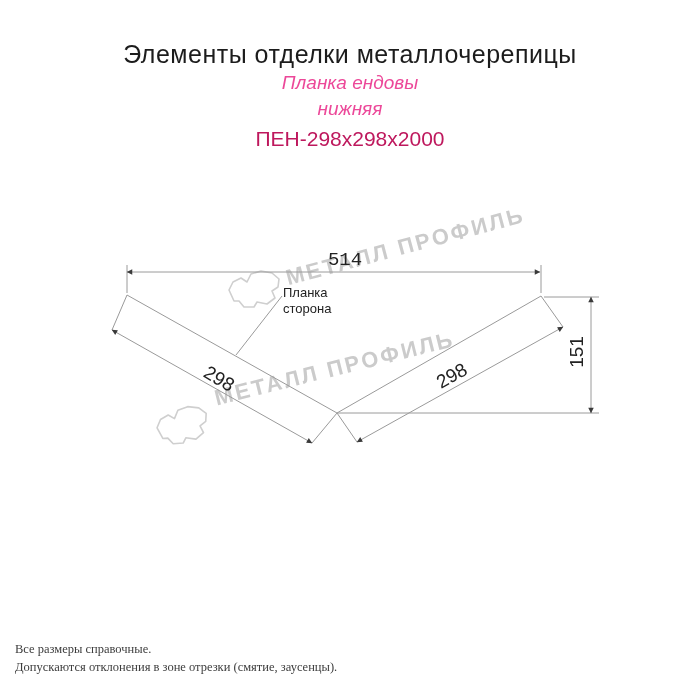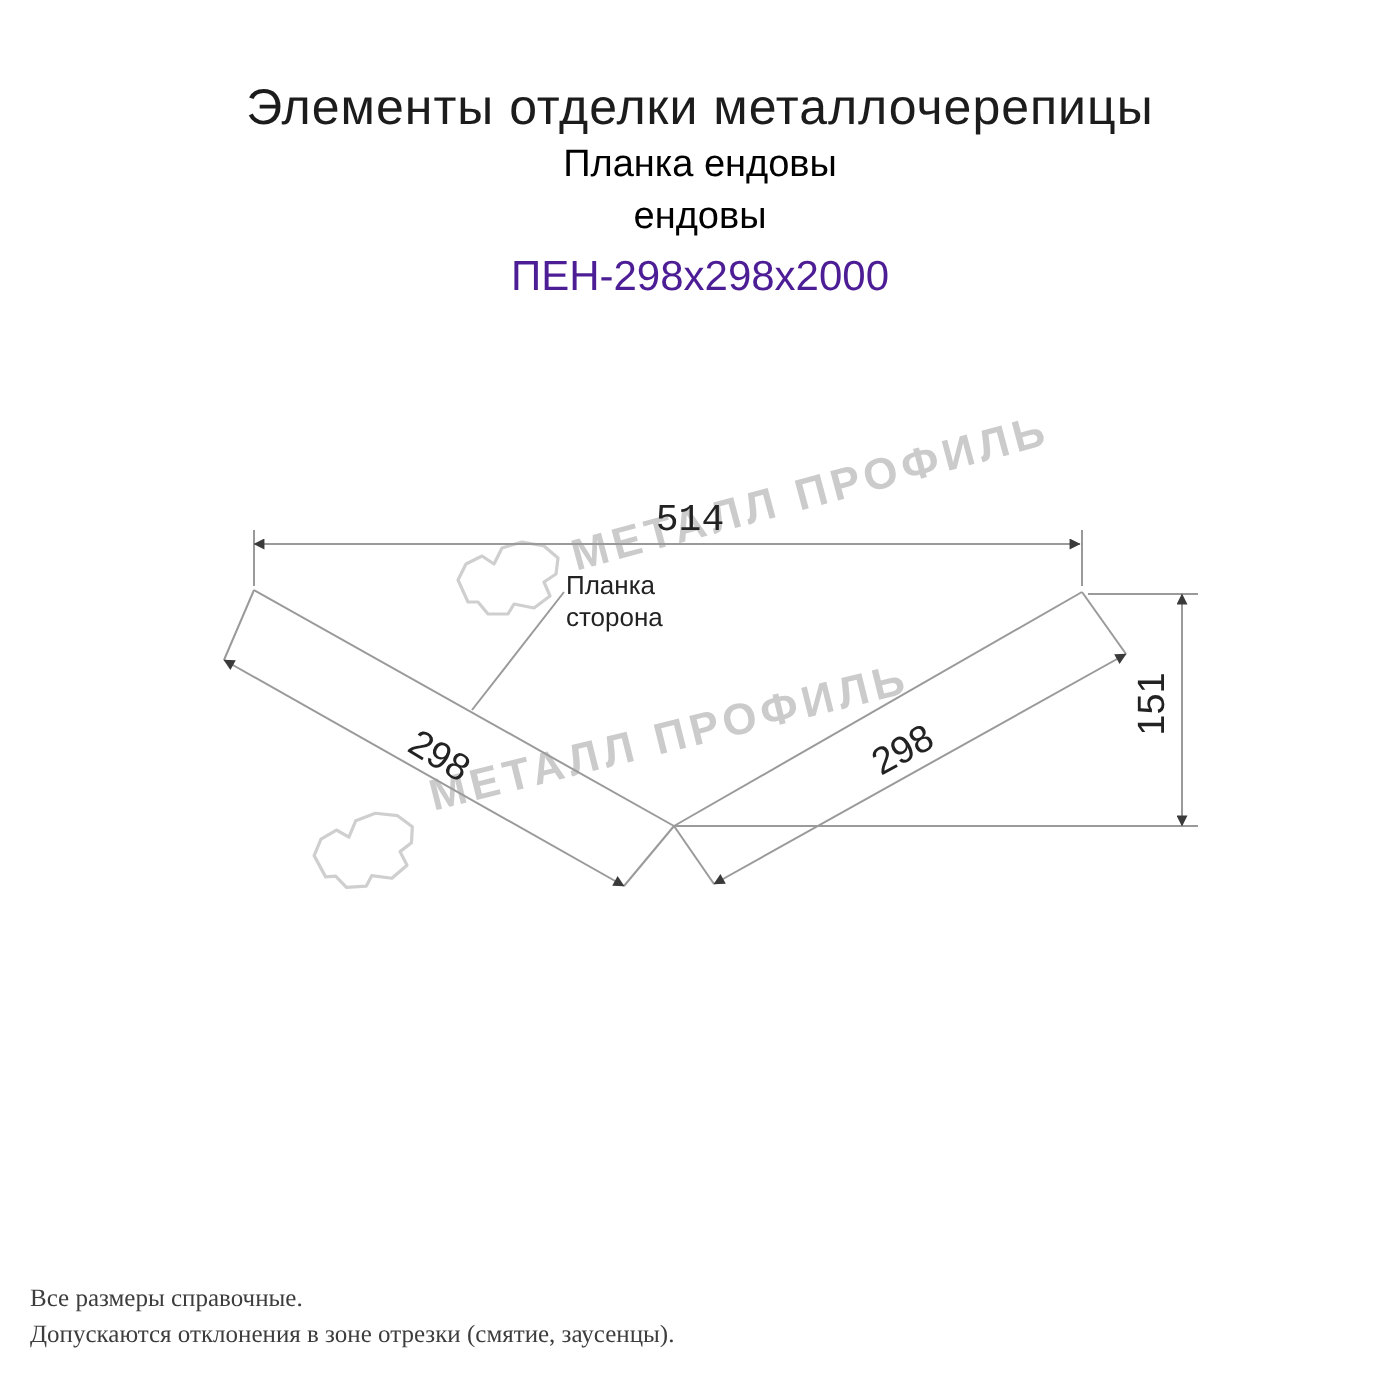--- a/index.html
+++ b/index.html
@@ -1,24 +1,24 @@
 <!DOCTYPE html>
 <html><head>
 <meta charset="utf-8">
 <style>
   html,body{margin:0;padding:0;}
   body{width:700px;height:700px;background:#ffffff;position:relative;overflow:hidden;
        font-family:"Liberation Sans","DejaVu Sans",sans-serif;}
   .abs{position:absolute;}
   .centered{left:0;width:700px;text-align:center;}
   .title{top:40px;font-size:25px;color:#1c1c1c;letter-spacing:0.5px;}
-  .subtitle{font-size:19px;color:#000000;}
+  .subtitle{font-size:19px;color:#ec4899;font-style:italic;}
   .subtitle1{top:72px;}
   .subtitle2{top:98px;}
-  .model{top:127px;font-size:21px;color:#4c1d95;}
+  .model{top:127px;font-size:21px;color:#be185d;}
   .dim-label{font-size:19px;color:#222;text-align:center;}
   .dim-514{left:307px;top:249px;width:76px;font-family:Liberation Mono, monospace;}
   .dim-298-left{left:189px;top:368px;width:60px;transform:rotate(31deg);}
   .dim-298-right{left:422px;top:365px;width:60px;transform:rotate(-29deg);}
   .dim-151{left:547px;top:341px;width:60px;transform:rotate(-90deg);}
   .face-label{left:283px;top:285px;font-size:13px;line-height:15.5px;color:#222;}
   .watermark{font-size:22px;font-weight:bold;letter-spacing:2.5px;color:#cbcbcb;
              white-space:nowrap;transform-origin:0 0;}
   .wm-upper{left:283px;top:266px;transform:rotate(-15deg);}
   .wm-lower{left:212px;top:386px;transform:rotate(-14deg);}
@@ -27,21 +27,21 @@
   .footer2{top:660px;}
   svg.diagram{position:absolute;left:0;top:0;}
   .edge{stroke:#9a9a9a;stroke-width:1;fill:none;}
   .logo{stroke:#cfcfcf;stroke-width:1.6;fill:none;stroke-linejoin:round;}
 </style>
 </head>
 <body>
 
 <div class="abs centered title">Элементы отделки металлочерепицы</div>
 <div class="abs centered subtitle subtitle1">Планка ендовы</div>
-<div class="abs centered subtitle subtitle2">ендовы</div>
+<div class="abs centered subtitle subtitle2">нижняя</div>
 <div class="abs centered model">ПЕН-298х298х2000</div>
 
 <div class="abs watermark wm-upper">МЕТАЛЛ ПРОФИЛЬ</div>
 <div class="abs watermark wm-lower">МЕТАЛЛ ПРОФИЛЬ</div>
 
 <svg class="diagram" width="700" height="700" viewBox="0 0 700 700">
   <defs>
     <marker id="arr" viewBox="0 0 10 10" refX="9.5" refY="5" markerWidth="13" markerHeight="5.5" markerUnits="userSpaceOnUse" orient="auto-start-reverse">
       <path d="M0,0 L10,5 L0,10 z" fill="#3a3a3a"></path>
     </marker>

